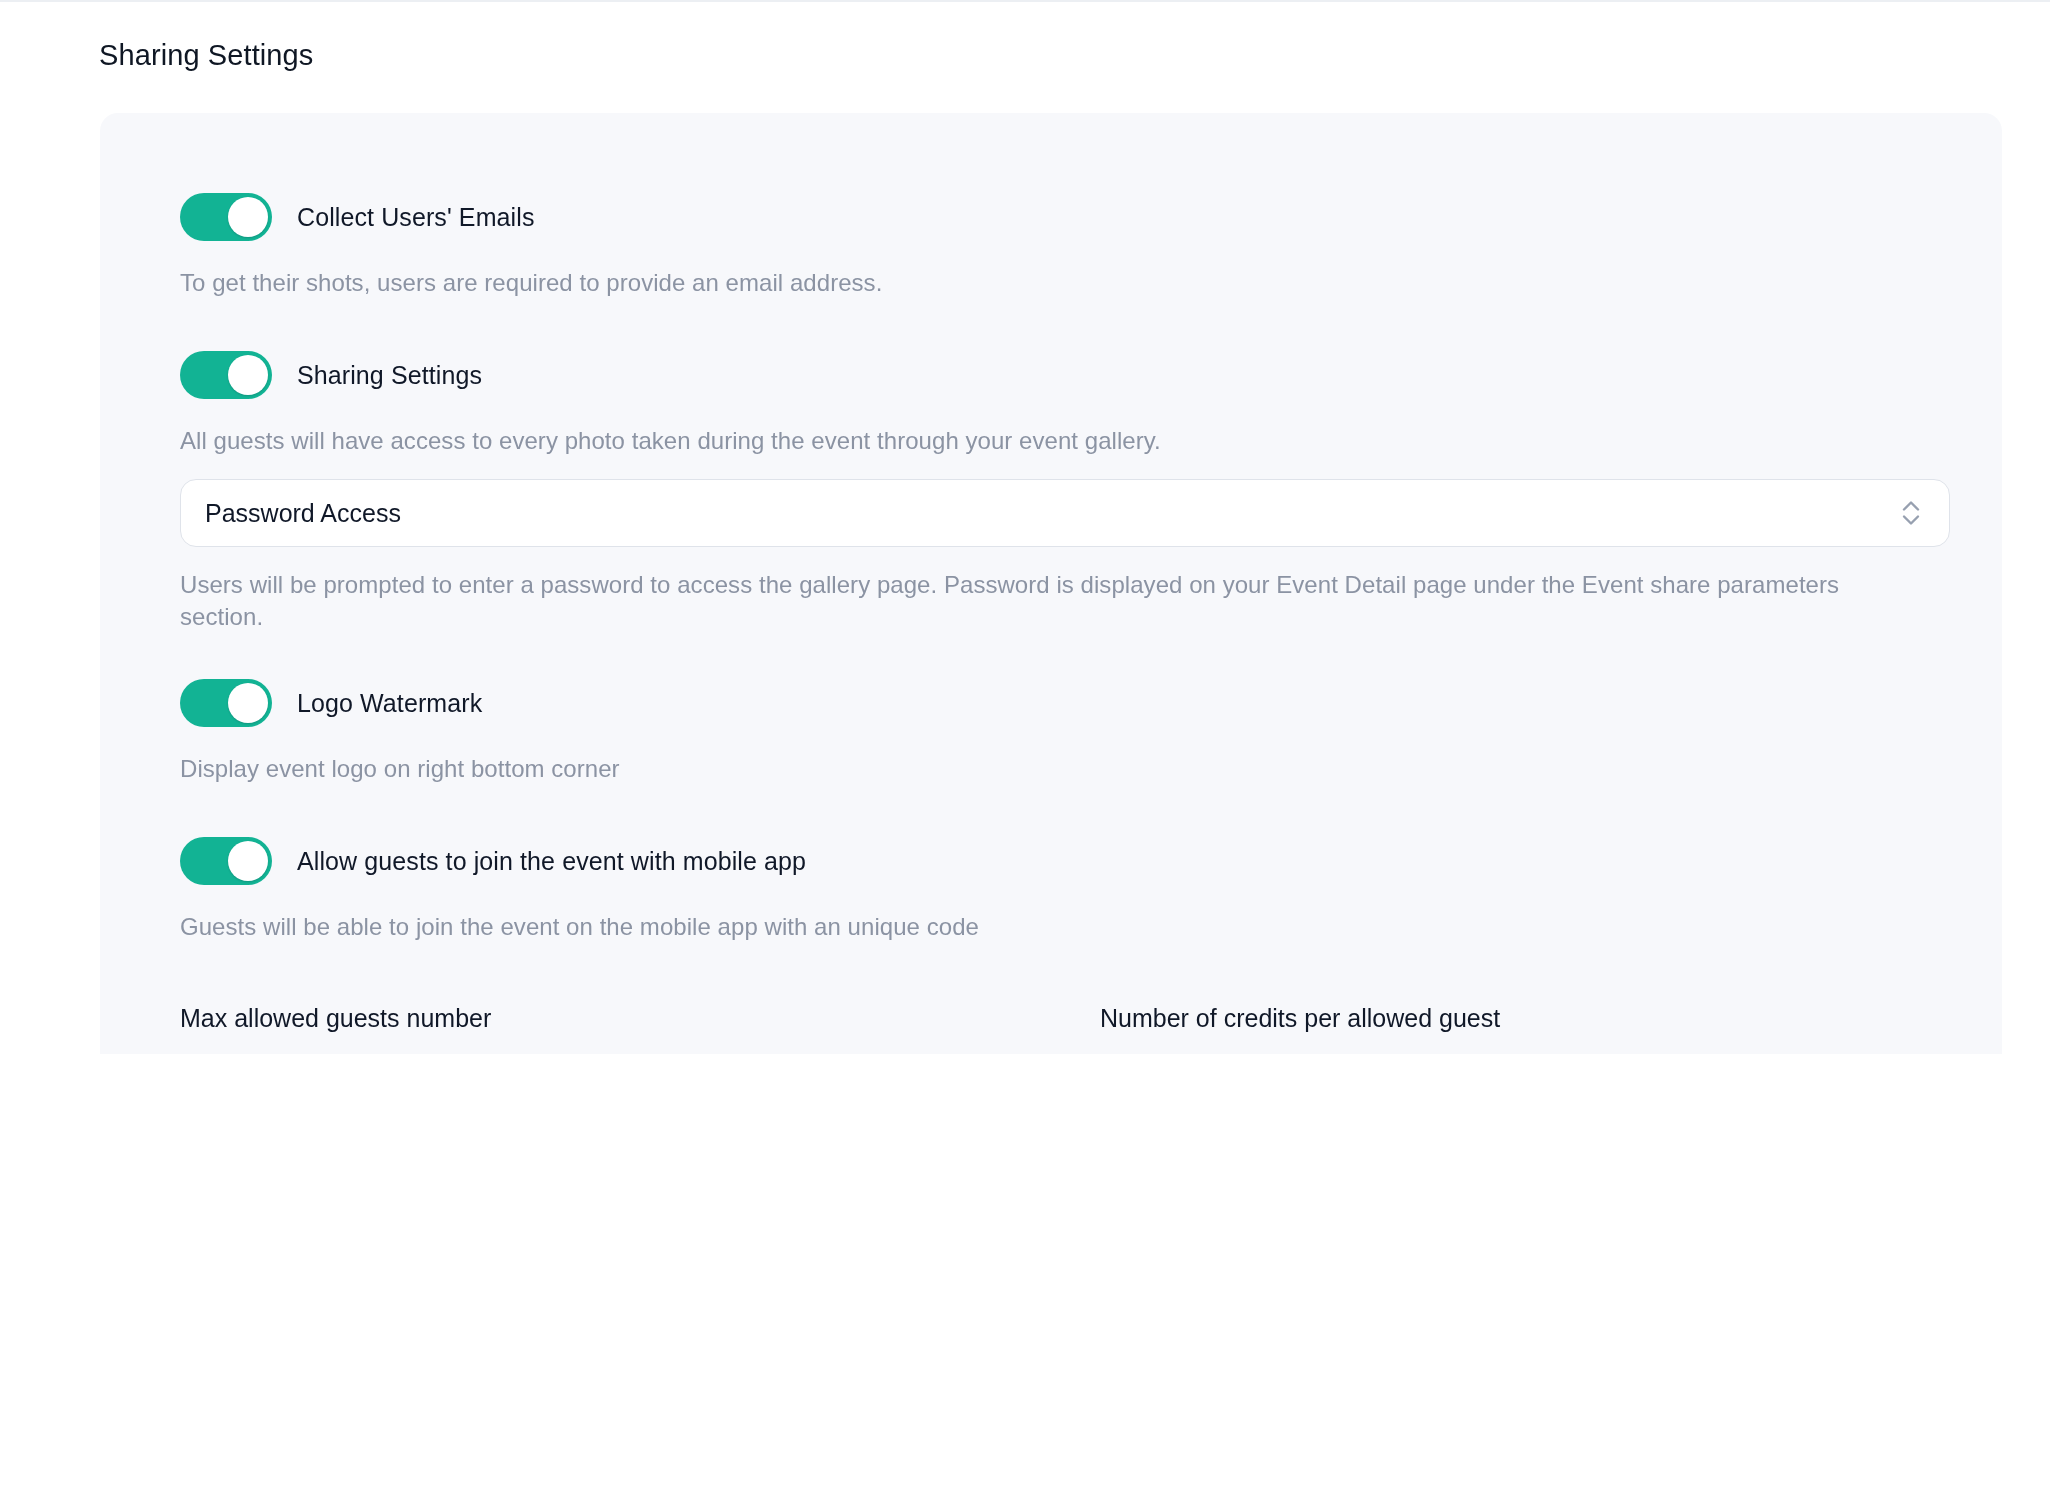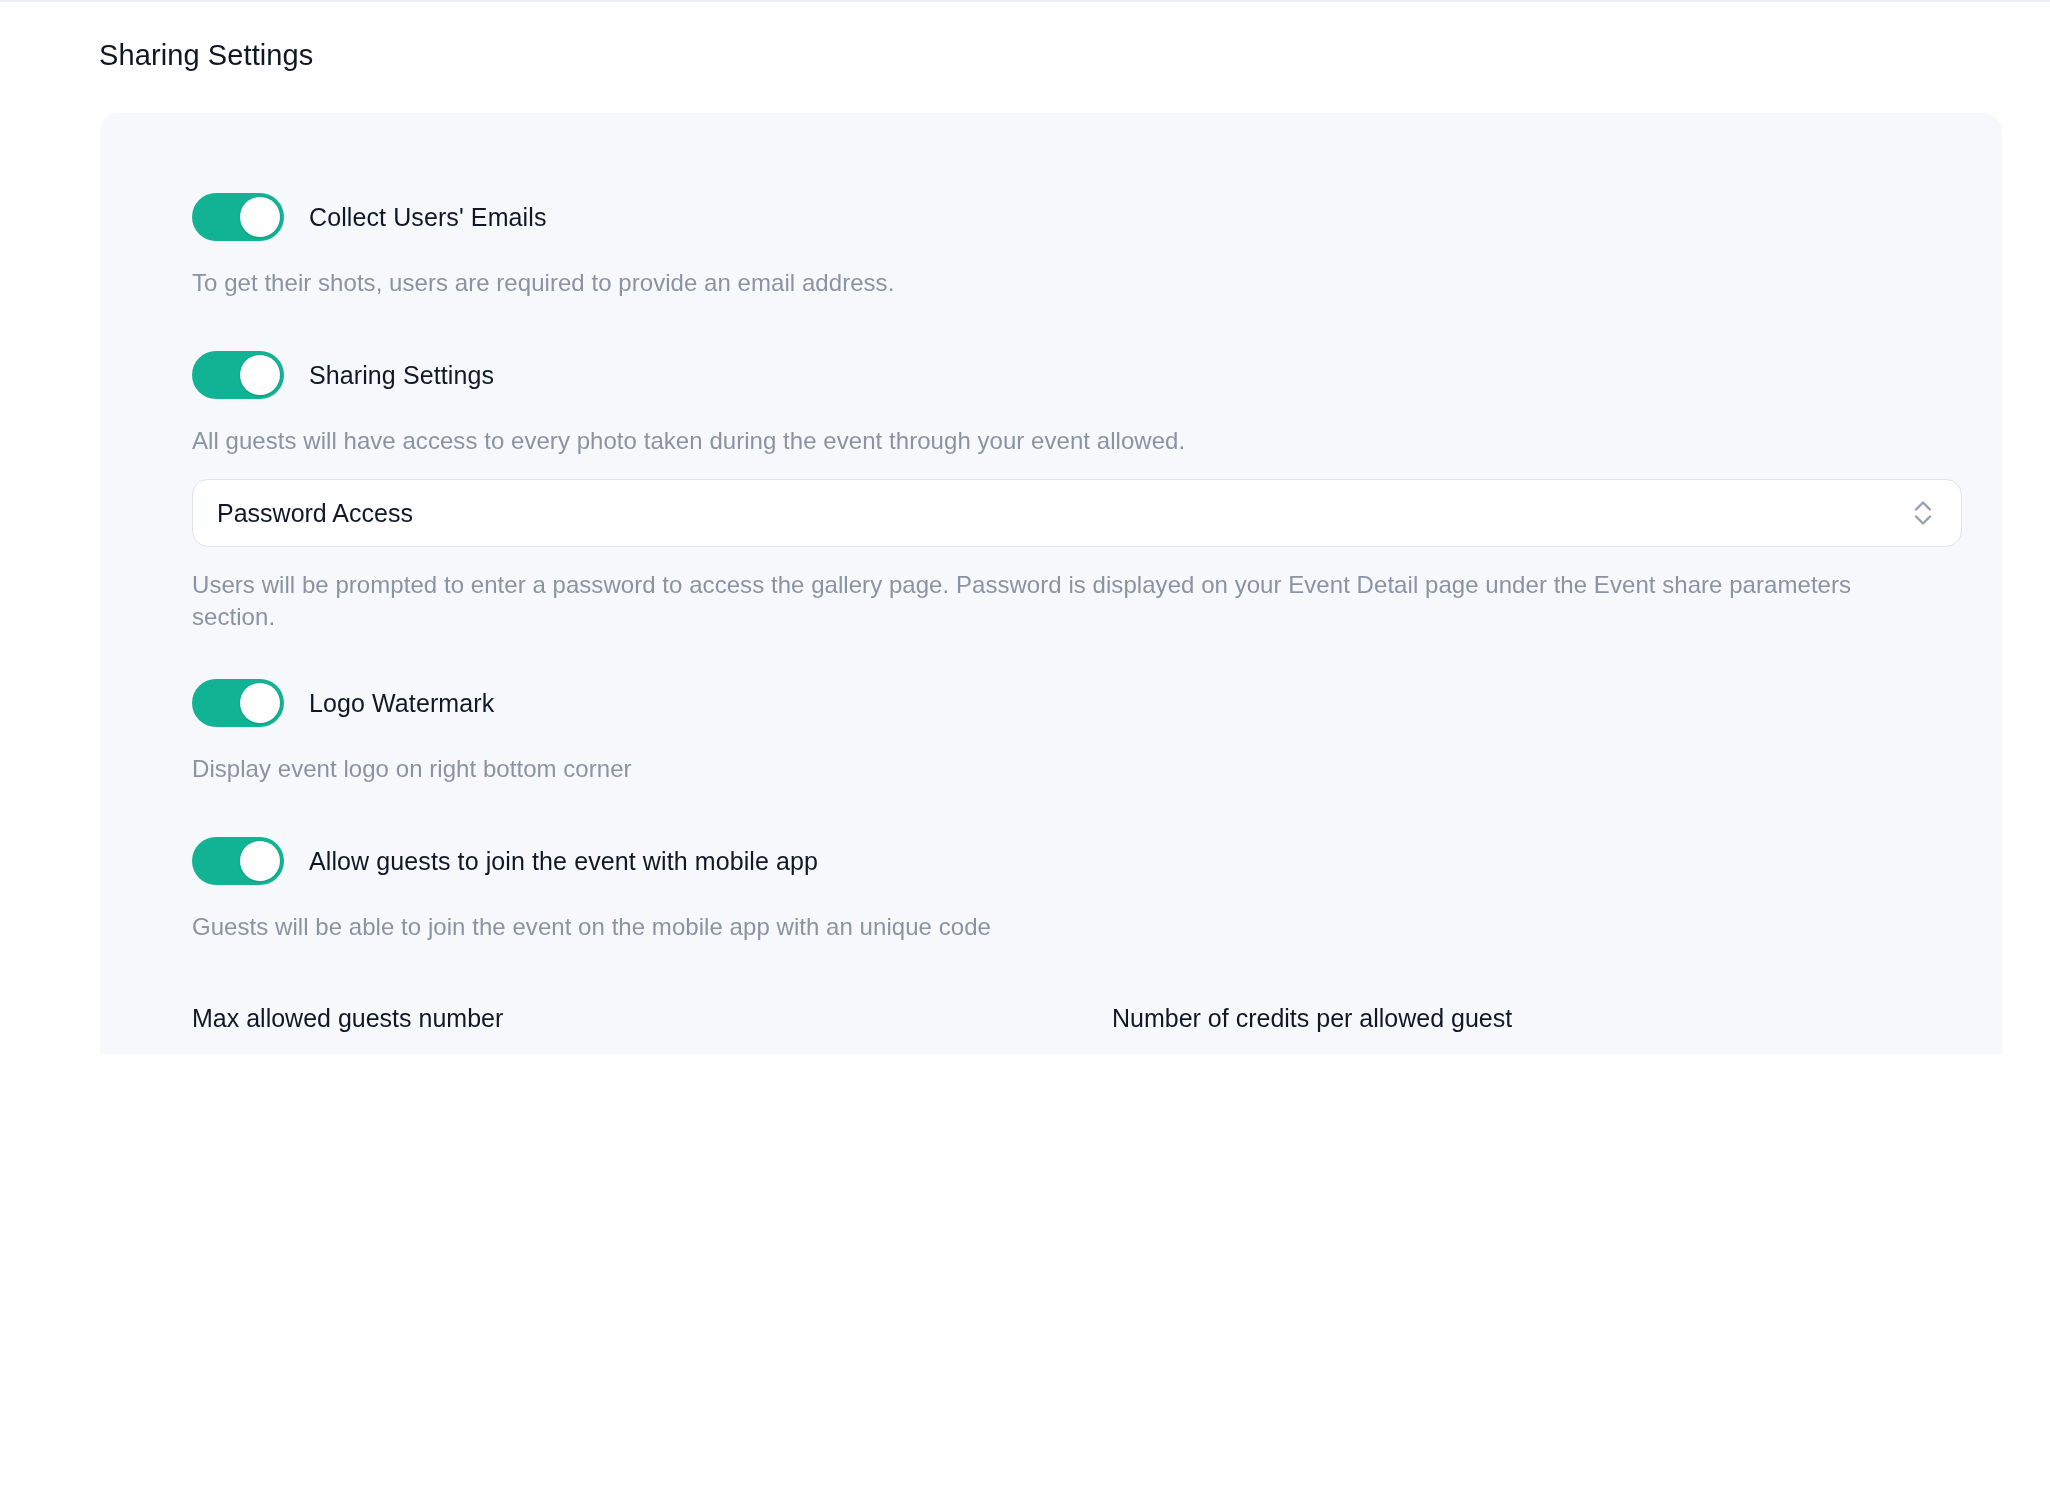--- a/index.html
+++ b/index.html
@@ -46,21 +46,21 @@
     top: 113px;
     left: 100px;
     width: 1902px;
     height: 1200px;
     background: #f7f8fb;
     border-radius: 18px;
   }
 
   .panel-inner {
     position: absolute;
-    top: 0; left: 12px;
+    top: 0; left: 0;
     width: 100%;
     height: 100%;
     padding: 80px 0 0 80px;
   }
 
   
   .setting-block { position: relative; }
 
   .toggle-row {
     display: flex;
@@ -264,21 +264,21 @@
       <div class="sp-52"></div>
 
       <div class="setting-block">
         <div class="toggle-row">
           <div class="toggle">
             <div class="knob"></div>
           </div>
           <div class="toggle-label">Sharing Settings</div>
         </div>
         <div class="sp-26"></div>
-        <div class="desc">All guests will have access to every photo taken during the event through your event allowed.</div>
+        <div class="desc">All guests will have access to every photo taken during the event through your event gallery.</div>
 
         <div class="select-wrap">
           <div class="select-box">
             <span>Password Access</span>
           </div>
           <span class="select-chevrons">
             <svg width="22" height="34" viewBox="0 0 22 34" fill="none" xmlns="http://www.w3.org/2000/svg">
               <path d="M4 13.5L11 6.5L18 13.5" stroke="#97a0b0" stroke-width="2.4" stroke-linecap="round" stroke-linejoin="round"></path>
               <path d="M4 20.5L11 27.5L18 20.5" stroke="#97a0b0" stroke-width="2.4" stroke-linecap="round" stroke-linejoin="round"></path>
             </svg>

